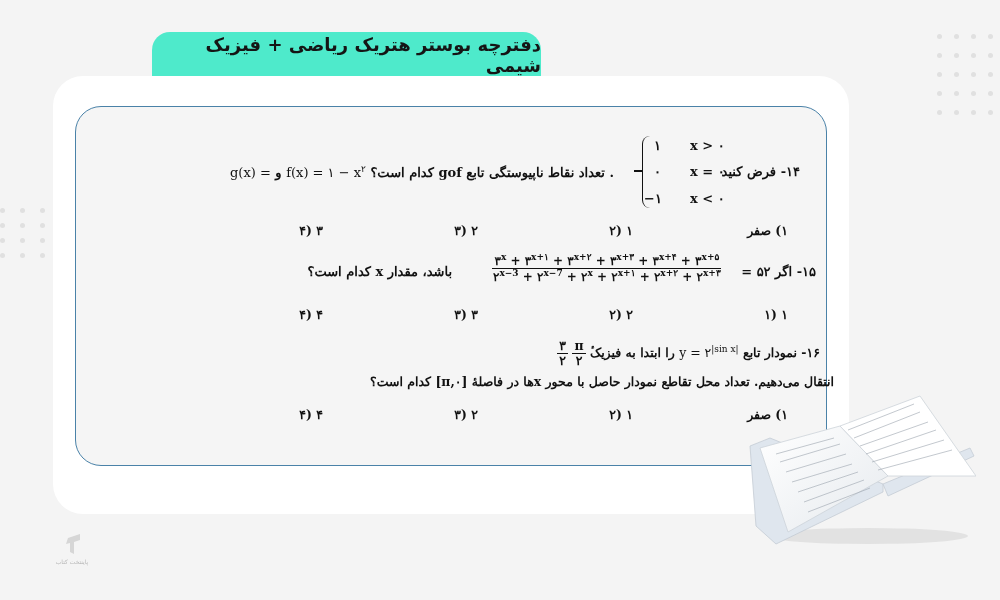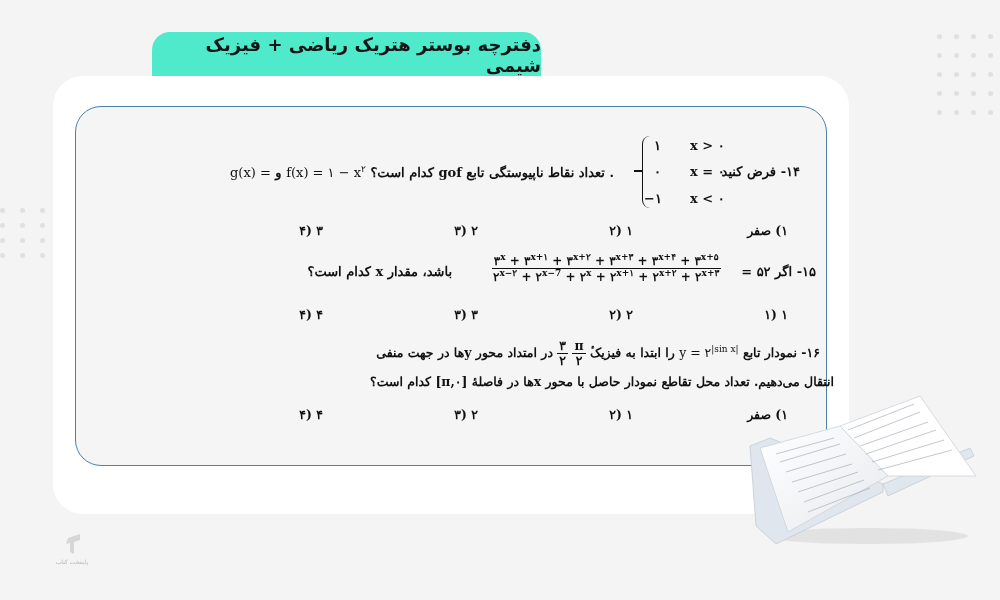--- a/index.html
+++ b/index.html
@@ -137,21 +137,21 @@
   <span>۳ (۴</span>
 </div>
 
 <div class="q" style="right:184px; top:264px;">
   <span>۱۵-</span>
   <span>اگر ۵۲ =</span>
 </div>
 <div class="q" style="left:455px; top:253px; direction:ltr;margin-left:36px;">
   <span class="frac">
     <span class="num" style="font-size:12px;">۳<sup>x</sup> + ۳<sup>x+۱</sup> + ۳<sup>x+۲</sup> + ۳<sup>x+۳</sup> + ۳<sup>x+۴</sup> + ۳<sup>x+۵</sup></span>
-    <span class="den" style="font-size:12px;">۲<sup>x−۲</sup> + ۲<sup>x−7</sup> + ۲<sup>x</sup> + ۲<sup>x+۱</sup> + ۲<sup>x+۲</sup> + ۲<sup>x+۳</sup></span>
+    <span class="den" style="font-size:12px;">۲<sup>x−3</sup> + ۲<sup>x−7</sup> + ۲<sup>x</sup> + ۲<sup>x+۱</sup> + ۲<sup>x+۲</sup> + ۲<sup>x+۳</sup></span>
   </span>
 </div>
 <div class="q" style="right:548px; top:264px;margin-left:22px;">
   <span>باشد، مقدار x کدام است؟</span>
 </div>
 
 <div class="opts" style="right:212px; top:307px;">
   <span>۱ (۱</span>
   <span>۲ (۲</span>
   <span>۳ (۳</span>
@@ -164,21 +164,20 @@
   <span class="math"><span>y = ۲</span><sup>|sin x|</sup></span>
   <span>را ابتدا به فیزیکٔ</span>
   <span class="frac">
       <span class="num">π</span>
       <span class="den">۲</span>
     </span>
   <span class="frac">
       <span class="num">۳</span>
       <span class="den">۲</span>
     </span>
-  <span>در امتداد محور yها در جهت منفی</span>
 </div>
 <div class="q" style="right:166px; top:374px; font-size:12.5px;text-align:right;">
   <span>انتقال می‌دهیم. تعداد محل تقاطع نمودار حاصل با محور xها در فاصلهٔ [۰,π] کدام است؟</span>
 </div>
 
 <div class="opts" style="right:212px; top:407px;">
   <span>۱) صفر</span>
   <span>۱ (۲</span>
   <span>۲ (۳</span>
   <span>۴ (۴</span>

